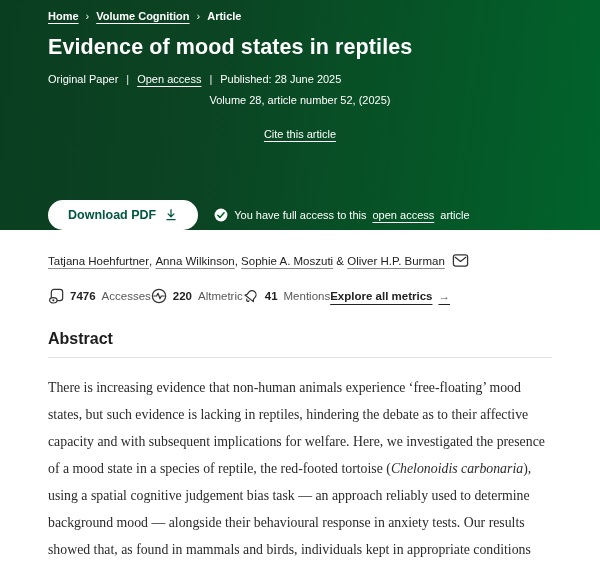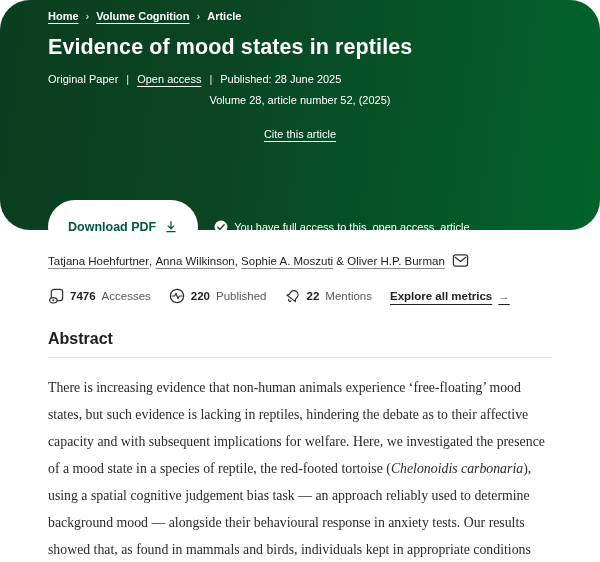--- a/index.html
+++ b/index.html
@@ -5,21 +5,20 @@
   * { margin: 0; padding: 0; box-sizing: border-box; }
   html, body { width: 600px; height: 562px; overflow: hidden; background: #fff; }
   body { font-family: "Liberation Sans", sans-serif; color: #222; }
 
   
   .hero {
     background: linear-gradient(97deg, #0a3e20 0%, #0b4423 35%, #01632b 100%);
     color: #fff;
     padding: 10px 48px 18px 48px;
     height: 230px;
-    border-radius: 30px;
   }
   .breadcrumb { font-size: 11px; font-weight: 700; display: flex; align-items: center; gap: 7px; }
   .breadcrumb a {
     color: #fff; text-decoration: underline; text-underline-offset: 3px;
     text-decoration-thickness: 1px; cursor: pointer;
   }
   .breadcrumb .crumb-current { color: #fff; }
   .breadcrumb .sep { font-weight: 400; font-size: 11px; opacity: .95; }
 
   .article-title { margin-top: 13px; font-size: 21.5px; font-weight: 700; letter-spacing: .1px; }
@@ -29,40 +28,40 @@
   .meta-row a, .vol-row a {
     color: #fff; text-decoration: underline; text-underline-offset: 3px;
     text-decoration-thickness: 1px; cursor: pointer;
   }
   .vol-row { margin-top: 9px; font-size: 11px; display: flex; align-items: center; gap: 22px; flex-direction: column; }
 
   .cta-row { margin-top: 60px; display: flex; align-items: center; gap: 16px; }
   .btn-download {
     background: #fff; color: #015741; border: none; border-radius: 999px;
     font-family: "Liberation Sans", sans-serif;
-    font-size: 12.5px; font-weight: 700; padding: 20px 20px;
+    font-size: 12.5px; font-weight: 700; padding: 8px 20px;
     display: inline-flex; align-items: center; gap: 8px; cursor: pointer;
   }
   .access-note { font-size: 11px; display: flex; align-items: center; gap: 6px; }
   .access-note a {
     color: #fff; text-decoration: underline; text-underline-offset: 3px;
     text-decoration-thickness: 1px; cursor: pointer;
   }
 
   
   .content { padding: 22px 48px 0 48px; background: #fff; }
 
   .authors { font-size: 11.5px; color: #222; display: flex; align-items: center; flex-wrap: wrap; }
   .authors a {
     color: #222; text-decoration: underline; text-underline-offset: 3px;
     text-decoration-thickness: 1px; text-decoration-color: #8a8a8a; cursor: pointer;
   }
   .authors .mail { margin-left: 7px; display: inline-flex; cursor: pointer; }
 
-  .metrics { margin-top: 19px; display: flex; align-items: center; gap: 18px; font-size: 11.5px; color: #595959; }
+  .metrics { margin-top: 19px; display: flex; align-items: center; font-size: 11.5px; color: #595959; }
   .metric { display: flex; align-items: center; gap: 6px; }
   .metric b { color: #222; font-weight: 700; }
   .explore {
     color: #222; font-weight: 700; text-decoration: underline; text-underline-offset: 4px;
     text-decoration-thickness: 1px; cursor: pointer; display: flex; align-items: center; gap: 6px;
   }
   .explore .arrow { font-weight: 400; color: #555; text-decoration: none; display: inline-block; }
 
   .abstract-heading { margin-top: 26px; font-size: 16px; font-weight: 700; color: #1d1d1d; }
   .rule { border: none; border-top: 1px solid #dfe3e8; margin-top: 9px; }
@@ -156,32 +155,32 @@
       <span>Accesses</span>
     </span>
     <span class="metric">
       <span class="icon">
         <svg width="16" height="16" viewBox="0 0 24 24">
             <circle cx="12" cy="12" r="10" fill="none" stroke="#333" stroke-width="1.8"></circle>
             <polyline points="4,12 8.5,12 10.5,8 13.5,16 15.5,12 20,12" fill="none" stroke="#333" stroke-width="1.8" stroke-linecap="round" stroke-linejoin="round"></polyline>
           </svg>
       </span>
       <b>220</b>
-      <span>Published</span>
+      <span>Altmetric</span>
     </span>
     <span class="metric">
       <span class="icon">
         <svg width="16" height="16" viewBox="0 0 24 24">
             <g transform="rotate(38 12 12)">
               <path d="M12 3.5a6 6 0 0 1 6 6v4.2l2 2.8H4l2-2.8V9.5a6 6 0 0 1 6-6z" fill="none" stroke="#333" stroke-width="1.8" stroke-linejoin="round"></path>
               <path d="M10 19.5a2 2 0 0 0 4 0" fill="none" stroke="#333" stroke-width="1.8" stroke-linecap="round"></path>
             </g>
           </svg>
       </span>
-      <b>22</b>
+      <b>41</b>
       <span>Mentions</span>
     </span>
     <a class="explore">
       <span>Explore all metrics</span>
       <span class="arrow">→</span>
     </a>
   </div>
 
   <h2 class="abstract-heading">Abstract</h2>
   <hr class="rule">

